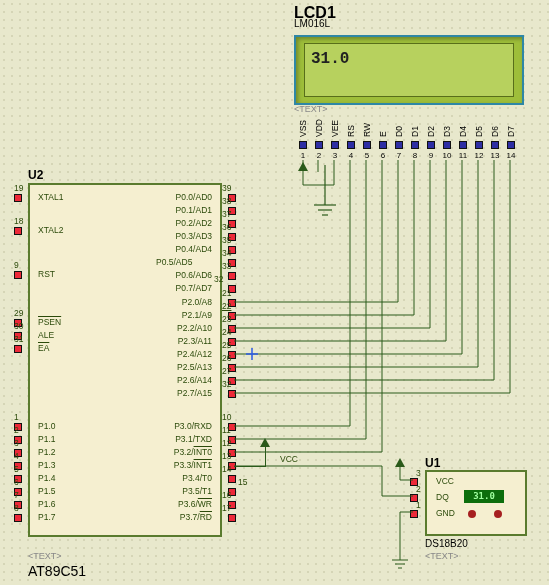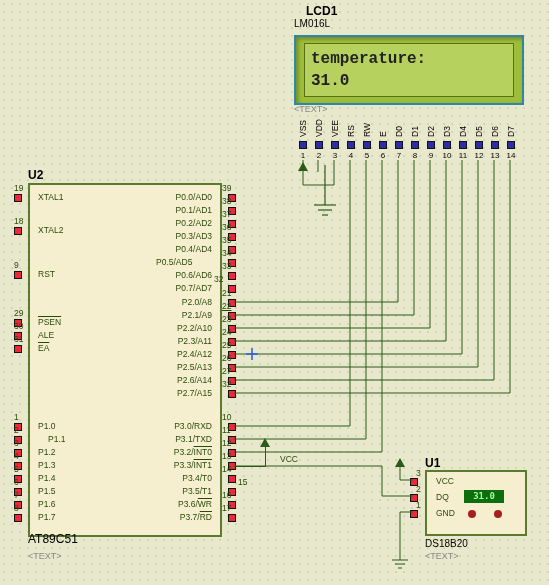--- a/index.html
+++ b/index.html
@@ -1,29 +1,29 @@
 <!DOCTYPE html>
 <html><head>
 <meta charset="utf-8">
 <style>
 body{margin:0;font-family:Verdana,Arial,sans-serif;font-size:9px;background:#E8E8CC;position:relative;width:549px;height:585px;overflow:hidden}
 .dotgrid::before{content:"";position:absolute;inset:0;background-image:radial-gradient(circle,#B8B896 1px,transparent 1px);background-size:8px 8px;opacity:.4;pointer-events:none}
 .comp{position:absolute}
 .lcd{left:294px;top:35px;width:226px;height:66px;border:2px solid #2E87A5;background:#9EBE3A;box-shadow:inset 2px 2px 4px rgba(0,0,0,.3)}
 .lcd-screen{position:absolute;left:8px;top:6px;right:8px;bottom:6px;background:#B7D15E;border:1px solid #586E1A;font-family:"Courier New",monospace;font-size:16px;color:#222;font-weight:bold;padding:4px 6px;line-height:1.4}
-.lcd-title{left:306px;top:4px;font-size:12px;font-weight:bold}
+.lcd-title{left:294px;top:4px;font-size:16px;font-weight:bold}
 .lcd-model{left:294px;top:18px;font-size:10px}
 .pinrow{position:absolute;top:115px;left:295px;display:flex}
 .pin-block{display:flex;flex-direction:column;align-items:center;width:16px}
 .pin-lbl{font-size:8.5px;writing-mode:vertical-rl;transform:rotate(180deg);height:22px}
 .pin-sq{width:6px;height:6px;background:#2E2EA3;border:1px solid #111;margin-top:4px}
 .pin-num{font-size:8px;margin-top:2px}
 .mcu{left:28px;top:183px;width:190px;height:350px;border:2px solid #5A7B2E;background:#F5EFD0}
 .mcu-title{left:28px;top:168px;font-size:12px;font-weight:bold}
-.mcu-model{left:28px;top:532px;font-size:12px}
+.mcu-model{left:28px;top:563px;font-size:14px}
 .txt{position:absolute;font-size:8.5px;color:#2B4A0A}
 .pin-ext{position:absolute;width:6px;height:6px;background:#ED2939;border:1px solid #111}
 .wire{position:absolute;background:#2B5A1A}
 .wh{height:1px}.wv{width:1px}
 .sensor{left:425px;top:470px;width:98px;height:62px;border:2px solid #5A7B2E;background:#F5EFD0}
 .sensor-title{left:425px;top:456px;font-size:12px;font-weight:bold}
 .sensor-model{left:425px;top:538px;font-size:10px}
 .sensor-disp{position:absolute;left:464px;top:490px;width:40px;height:13px;background:#0C6E0C;color:#9FFF9F;font-size:9px;text-align:center;line-height:13px;font-family:monospace;font-weight:bold}
 .redcirc{position:absolute;width:8px;height:8px;border-radius:50%;background:#A62020}
 .gnd{position:absolute}
@@ -32,21 +32,20 @@
 .txtbox{position:absolute;font-size:9px;color:#888}
 </style>
 </head>
 <body>
 <div class="dotgrid" style="position:absolute;inset:0"></div>
 
 <div class="comp lcd-title">LCD1</div>
 <div class="comp lcd-model">LM016L</div>
 <div class="comp lcd">
   <div class="lcd-screen">
-    <div>temperature:</div>
     <div> 31.0</div>
   </div>
 </div>
 <div class="txtbox" style="left:294px;top:104px">&lt;TEXT&gt;</div>
 
 <div class="pinrow" id="lcdpins">
     <div class="pin-block">
       <span class="pin-lbl">VSS</span>
       <span class="pin-sq"></span>
       <span class="pin-num">1</span>
@@ -140,21 +139,21 @@
     <div class="txt" style="left: 14px; top: 321px;">30</div>
     <div class="txt" style="left: 38px; top: 330px;">ALE</div>
     <div class="pin-ext" style="left: 14px; top: 345px;"></div>
     <div class="txt" style="left: 14px; top: 334px;">31</div>
     <div class="txt" style="left: 38px; top: 343px;"><span style="text-decoration:overline">EA</span></div>
     <div class="pin-ext" style="left: 14px; top: 423px;"></div>
     <div class="txt" style="left: 14px; top: 412px;">1</div>
     <div class="txt" style="left: 38px; top: 421px;">P1.0</div>
     <div class="pin-ext" style="left: 14px; top: 436px;"></div>
     <div class="txt" style="left: 14px; top: 425px;">2</div>
-    <div class="txt" style="left: 48px; top: 434px;">P1.1</div>
+    <div class="txt" style="left: 38px; top: 434px;">P1.1</div>
     <div class="pin-ext" style="left: 14px; top: 449px;"></div>
     <div class="txt" style="left: 14px; top: 438px;">3</div>
     <div class="txt" style="left: 38px; top: 447px;">P1.2</div>
     <div class="pin-ext" style="left: 14px; top: 462px;"></div>
     <div class="txt" style="left: 14px; top: 451px;">4</div>
     <div class="txt" style="left: 38px; top: 460px;">P1.3</div>
     <div class="pin-ext" style="left: 14px; top: 475px;"></div>
     <div class="txt" style="left: 14px; top: 464px;">5</div>
     <div class="txt" style="left: 38px; top: 473px;">P1.4</div>
     <div class="pin-ext" style="left: 14px; top: 488px;"></div>

